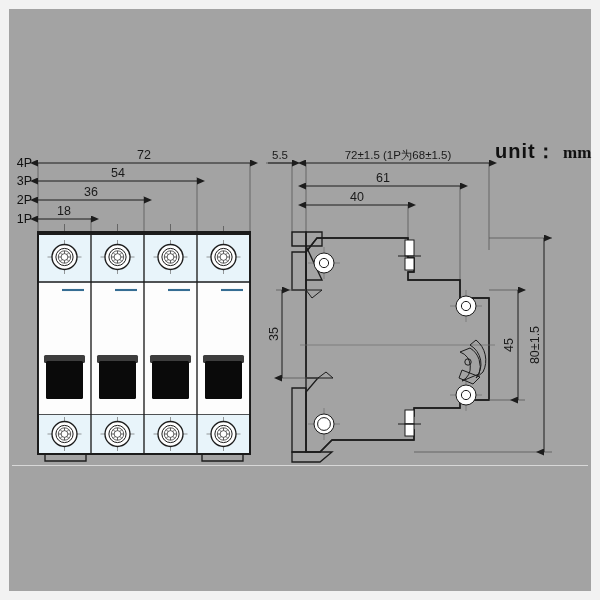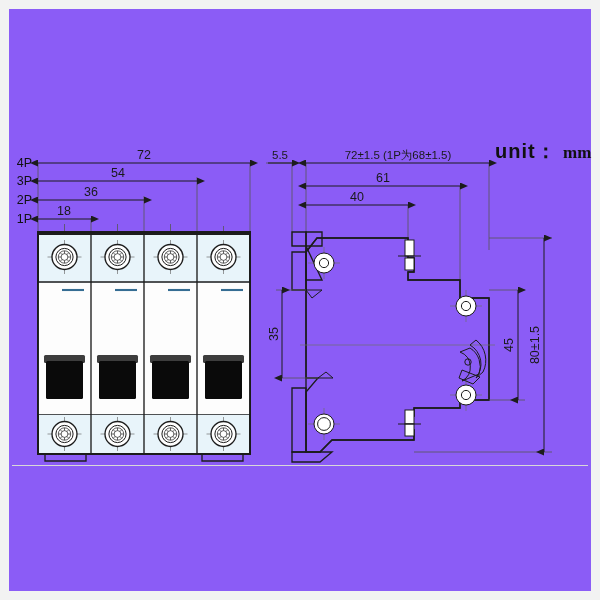--- a/index.html
+++ b/index.html
@@ -7,21 +7,21 @@
     padding: 0;
     background: #ffffff;
   }
   body {
     font-family: "Liberation Sans", sans-serif;
   }
   #stage {
     position: relative;
     width: 600px;
     height: 600px;
-    background: #8b5cf6;
+    background: #a3a3a3;
     overflow: hidden;
   }
   
   .edge-band {
     position: absolute;
     background: #f2f2f2;
     pointer-events: none;
   }
   .edge-left  { left: 0;   top: 0;  width: 9px;  height: 600px; }
   .edge-right { right: 0;  top: 0;  width: 9px;  height: 600px; }

